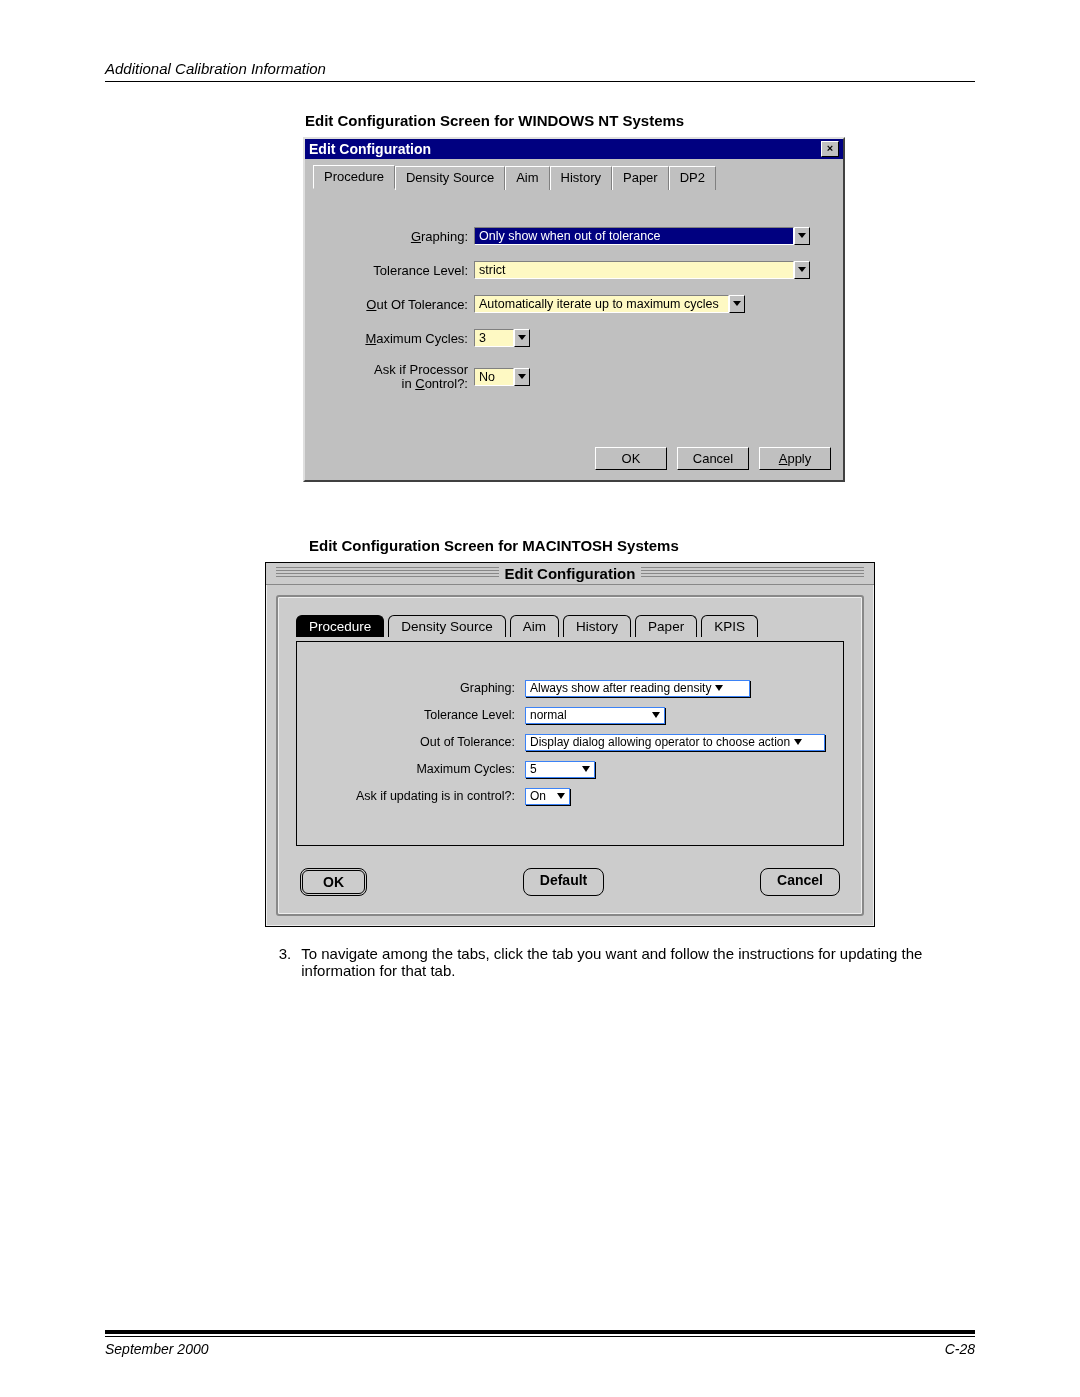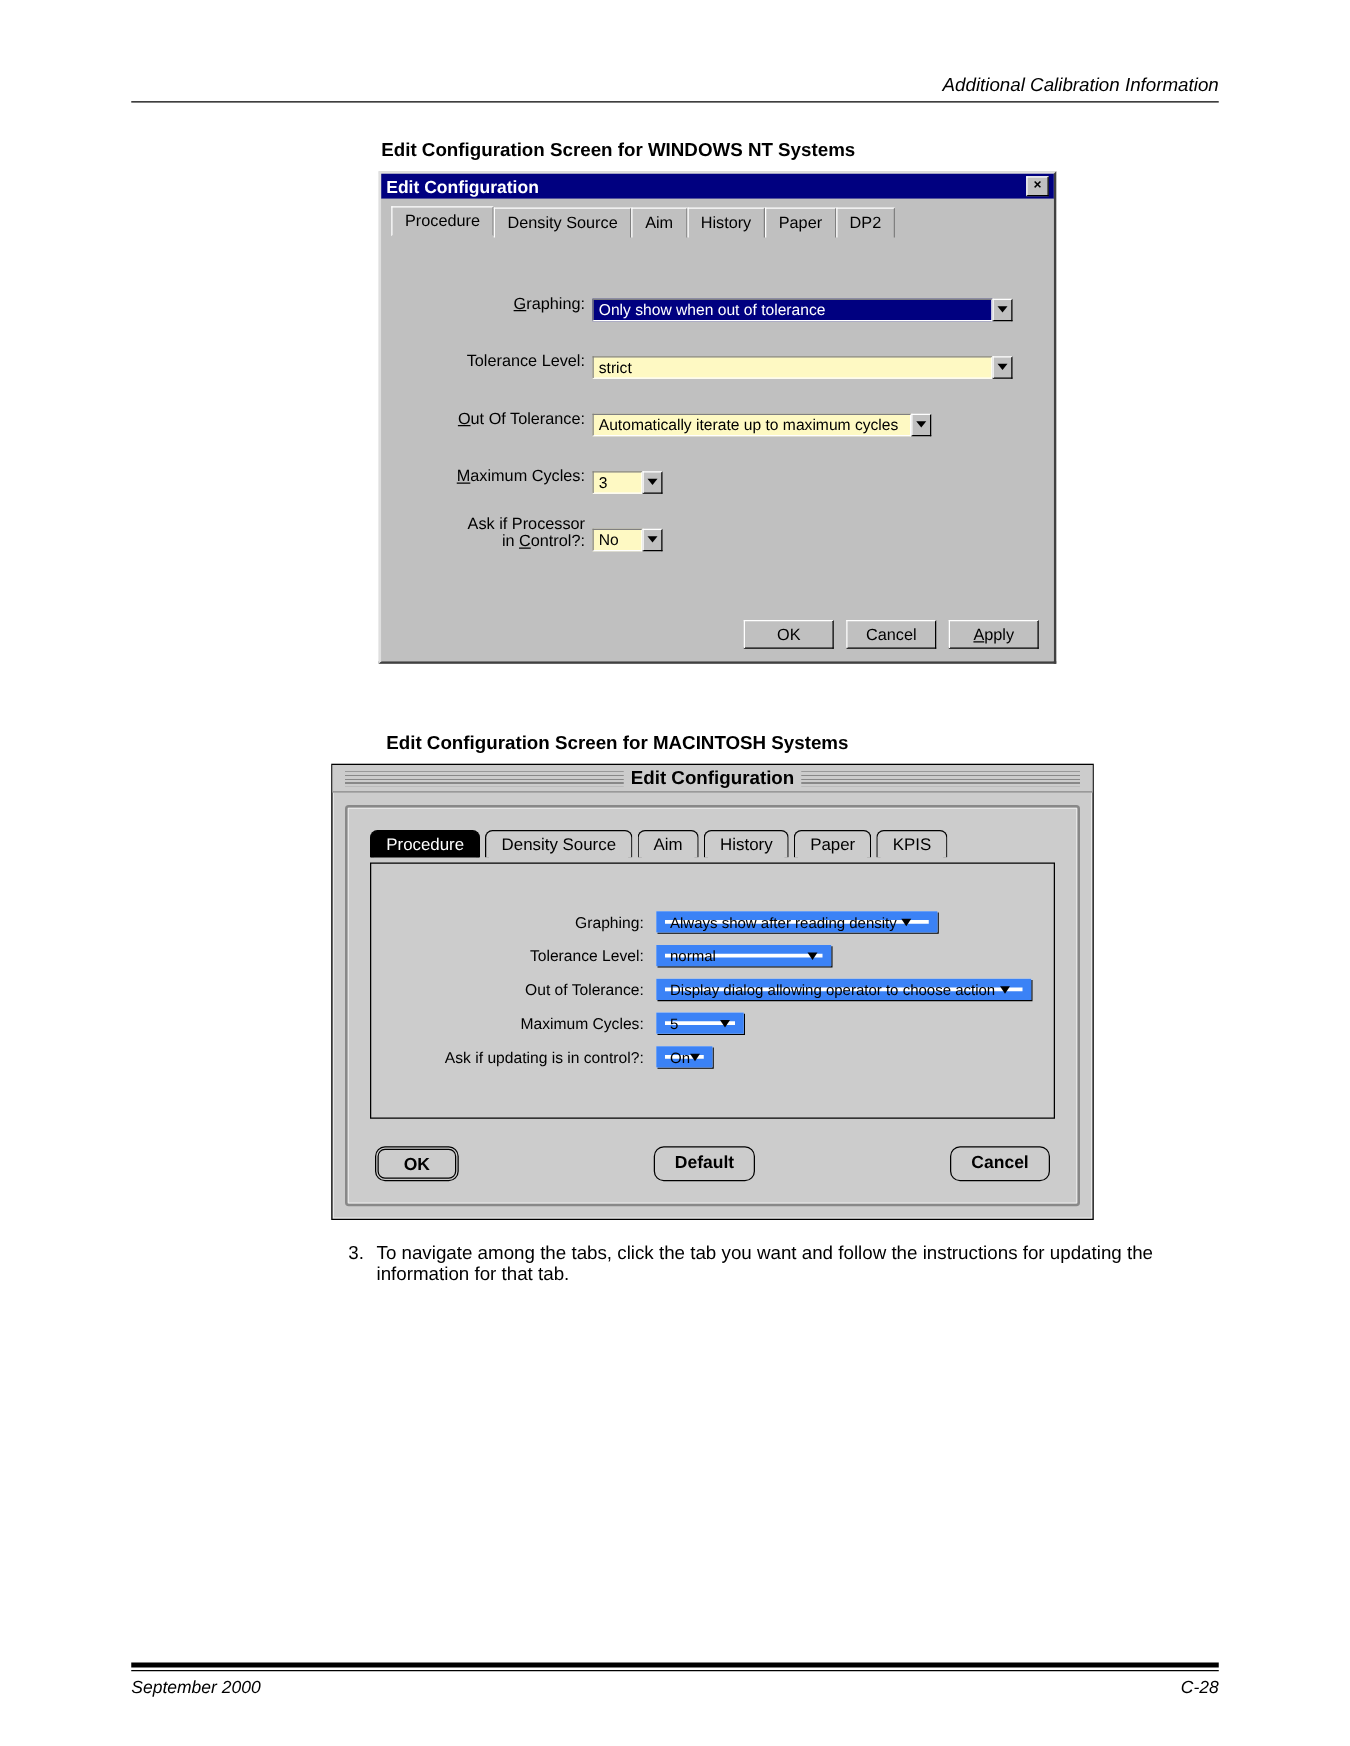--- a/index.html
+++ b/index.html
@@ -10,21 +10,20 @@
     color: #000;
   }
   .page {
     width: 1080px;
     height: 1397px;
     box-sizing: border-box;
     padding: 60px 105px 40px 105px;
     position: relative;
   }
   .header-right {
-    text-align: right;
     font-style: italic;
     font-size: 15px;
     margin-bottom: 4px;
   }
   .hr-top {
     border: none;
     border-top: 1.5px solid #000;
     margin: 0 0 30px 0;
   }
   .content {
@@ -111,21 +110,20 @@
   }
   .win-label {
     width: 155px;
     text-align: right;
     padding-right: 6px;
     font-size: 13px;
   }
   .win-select {
     display: flex;
     align-items: flex-end;
-    margin-top: 12px;
   }
   .win-select-box {
     border-top: 1px solid #808080;
     border-left: 1px solid #808080;
     border-right: 1px solid #fff;
     border-bottom: 1px solid #fff;
     background: #fef9c3;
     font-size: 12.5px;
     padding: 1px 4px;
     height: 18px;
@@ -250,21 +248,21 @@
   .mac-label {
     width: 200px;
     text-align: right;
     padding-right: 10px;
   }
   .mac-select {
     display: flex;
     align-items: center;
   }
   .mac-select-box {
-    border: 7px solid #3b82f6;
+    border: 1px solid #3b82f6;
     background: #fff;
     padding: 0 4px;
     height: 17px;
     font-size: 12px;
     box-sizing: border-box;
     display: flex;
     align-items: center;
     box-shadow: 1px 1px 0 #000;
   }
   .mac-arrow {

